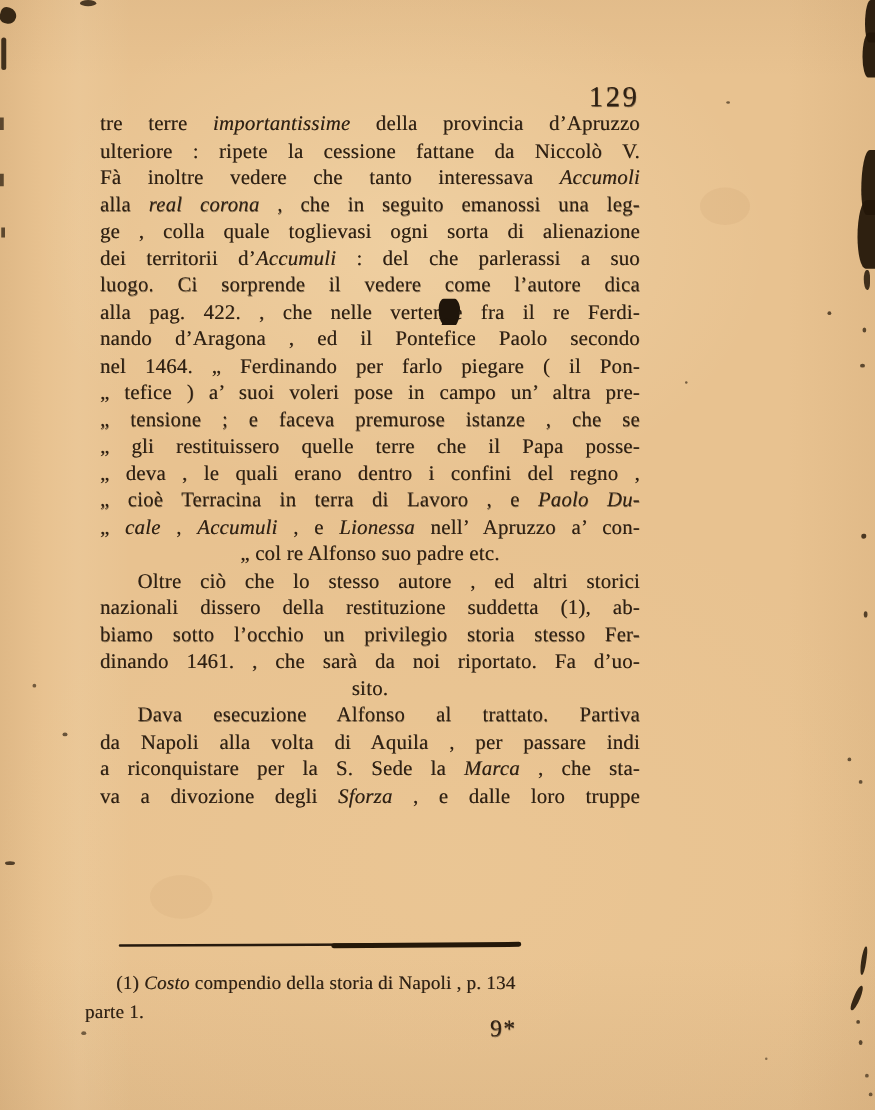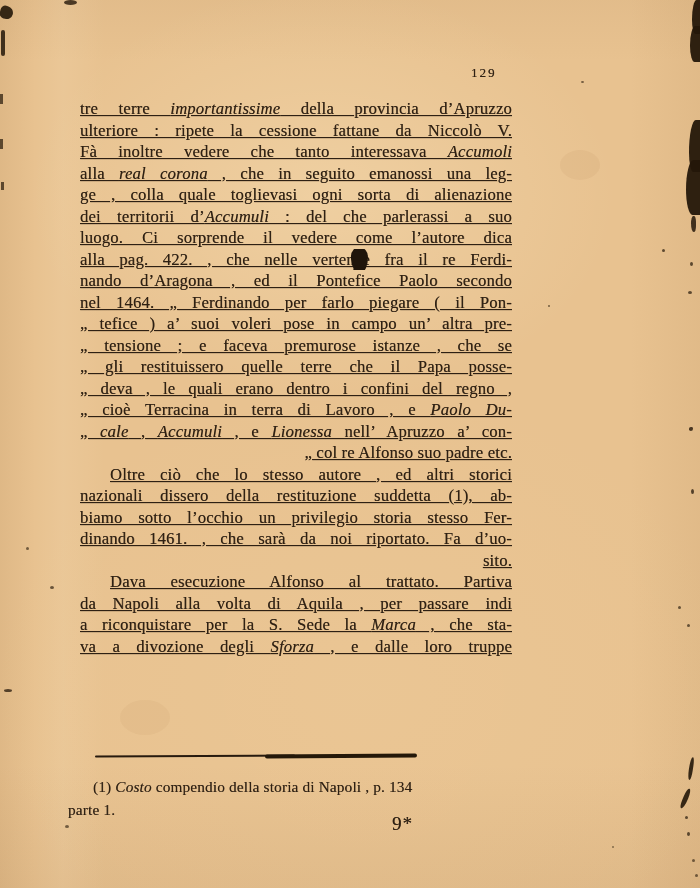--- a/index.html
+++ b/index.html
@@ -10,36 +10,35 @@
     background-color:var(--paper,#e8c290);
     background-image:
       radial-gradient(ellipse 420px 300px at 46% 22%, rgba(255,238,200,0.30), rgba(255,238,200,0) 70%),
       radial-gradient(ellipse 520px 420px at 52% 78%, rgba(255,228,180,0.10), rgba(255,228,180,0) 75%),
       linear-gradient(90deg, rgba(140,95,45,0.10) 0%, rgba(140,95,45,0) 5%, rgba(255,240,210,0.10) 9%, rgba(255,240,210,0) 15%, rgba(140,95,45,0) 90%, rgba(140,95,45,0.08) 100%),
       linear-gradient(180deg, rgba(120,80,40,0.05), rgba(120,80,40,0) 7%, rgba(120,80,40,0) 86%, rgba(120,80,40,0.08));
     font-family:"Liberation Serif", serif;
     color:var(--ink,#2e2013);
   }
   .text-block{
-    position:absolute;left:80px;top:98px;width:432px;
+    position:absolute;left:80px;top:88px;width:432px;
     text-shadow:0.3px 0.3px 0.5px rgba(46,32,19,0.55);
     letter-spacing:0.2px;
-    text-decoration:underline;
   }
   .line{
     height:21.5px;line-height:21.5px;font-size:16.6px;
     text-align:justify;text-align-last:justify;
     overflow:hidden;white-space:normal;
   }
-  .line.nj{text-align:right;text-align-last:auto;}
+  .line.nj{text-align:center;text-align-last:auto;}
   .line.ind{padding-left:30px;}
   em{font-style:italic;}
   .page-number{
     position:absolute;left:471px;top:65px;
-    font-size:13px;letter-spacing:2px;
+    font-size:23px;letter-spacing:2px;
     text-shadow:0.3px 0.3px 0.6px rgba(46,32,19,0.7);
   }
   .signature{
     position:absolute;left:392px;top:813px;
     font-size:19px;letter-spacing:1px;
     text-shadow:0.3px 0.3px 0.6px rgba(46,32,19,0.7);
   }
   .fn-rule{position:absolute;left:95px;top:753px;width:322px;height:5px;}
   .fn-rule::before{
     content:"";position:absolute;left:0;top:2px;width:200px;height:2.4px;

